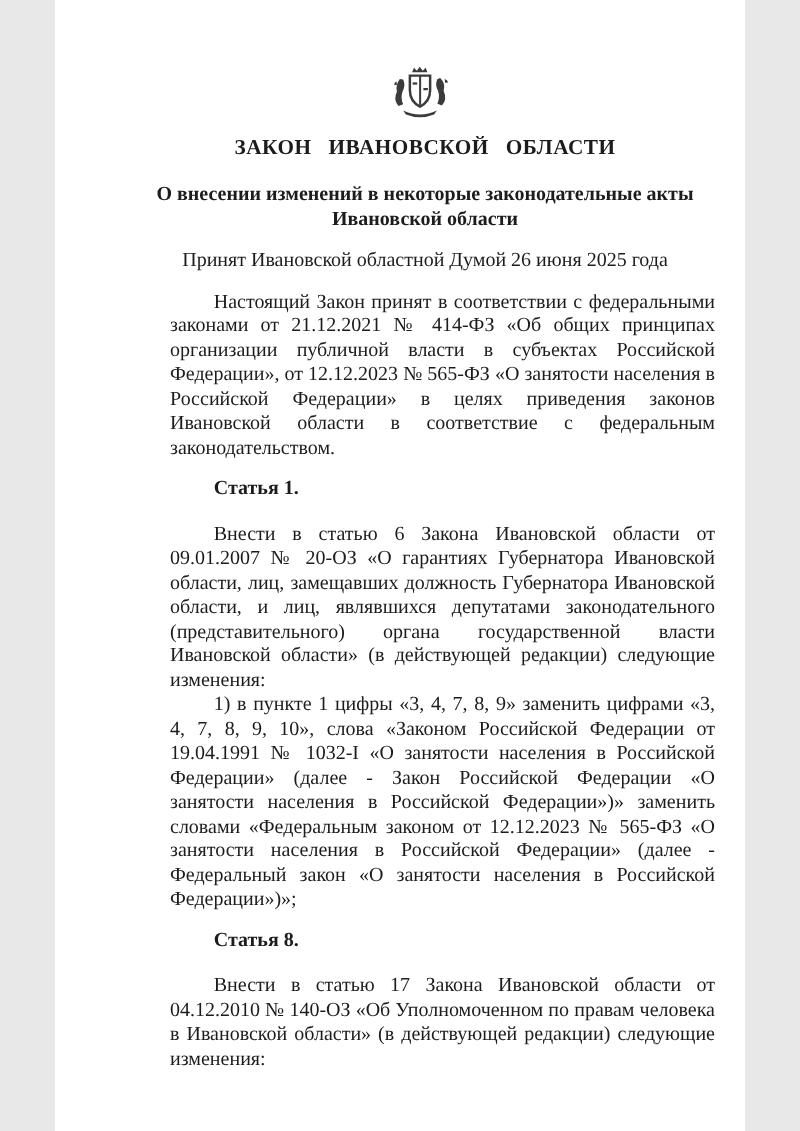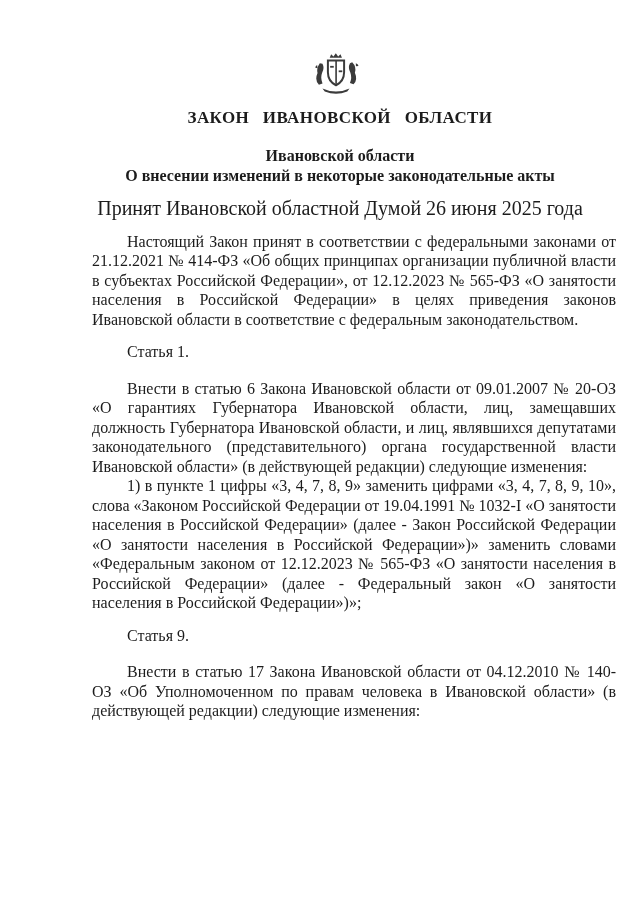--- a/index.html
+++ b/index.html
@@ -1,18 +1,18 @@
 <!DOCTYPE html>
 <html><head>
 <meta charset="utf-8">
 <style>
   html, body { margin: 0; padding: 0; background: #e8e8e8; }
   .page {
     position: relative;
-    width: 640px;
+    width: 552px;
     height: 905px;
     margin: 0 auto;
     background: #ffffff;
     box-sizing: border-box;
     padding: 50px 24px 0 92px;
     font-family: "Liberation Serif", "DejaVu Serif", serif;
     color: #1c1c1c;
     overflow: hidden;
   }
   .emblem {
@@ -36,40 +36,40 @@
     margin: 18px 0 0 0;
     font-size: 16px;
     line-height: 19.5px;
     font-weight: bold;
     text-align: center;
     transform: translateX(-14px);
   }
   .doc-title span { display: block; }
   .adopted {
     margin: 14px 0 0 0;
-    font-size: 20px;
+    font-size: 16px;
     line-height: 19.5px;
     text-align: center;
     transform: translateX(-14px);
   }
   .body-text p {
     margin: 0;
     font-size: 16px;
     line-height: 19.5px;
     text-align: justify;
     text-indent: 35px;
   }
   .preamble { margin-top: 13px !important; }
   .article-heading {
     margin: 0;
     padding-top: 13px;
     padding-bottom: 17px;
     font-size: 16px;
     line-height: 19.5px;
-    font-weight: normal;
+    font-weight: bold;
     text-indent: 35px;
     text-align: left;
   }
   .noise { opacity: 0.92; }
 </style>
 </head>
 <body>
 
 <div class="page">
 
@@ -90,36 +90,36 @@
       <rect x="23.5" y="17" width="4" height="2"></rect>
       <rect x="33" y="22" width="4" height="2"></rect>
 
       <path d="M15,42 q15,7 30,0 l-2.5,3.5 q-12.5,5 -25,0 z"></path>
     </g>
   </svg>
 
   <h1 class="doc-type">ЗАКОН ИВАНОВСКОЙ ОБЛАСТИ</h1>
 
   <h2 class="doc-title">
+    <span>О внесении изменений в некоторые законодательные акты</span>
     <span>Ивановской области</span>
-    <span>О внесении изменений в некоторые законодательные акты</span>
   </h2>
 
   <p class="adopted">Принят Ивановской областной Думой 26 июня 2025 года</p>
 
   <div class="body-text">
 
     <p class="preamble">Настоящий Закон принят в соответствии с федеральными законами от 21.12.2021 № 414-ФЗ «Об общих принципах организации публичной власти в субъектах Российской Федерации», от 12.12.2023 № 565-ФЗ «О занятости населения в Российской Федерации» в целях приведения законов Ивановской области в соответствие с федеральным законодательством.</p>
 
     <h3 class="article-heading">Статья 1.</h3>
 
     <p>Внести в статью 6 Закона Ивановской области от 09.01.2007 № 20-ОЗ «О гарантиях Губернатора Ивановской области, лиц, замещавших должность Губернатора Ивановской области, и лиц, являвшихся депутатами законодательного (представительного) органа государственной власти Ивановской области» (в действующей редакции) следующие изменения:</p>
 
     <p>1) в пункте 1 цифры «3, 4, 7, 8, 9» заменить цифрами «3, 4, 7, 8, 9, 10», слова «Законом Российской Федерации от 19.04.1991 № 1032-I «О занятости населения в Российской Федерации» (далее - Закон Российской Федерации «О занятости населения в Российской Федерации»)» заменить словами «Федеральным законом от 12.12.2023 № 565-ФЗ «О занятости населения в Российской Федерации» (далее - Федеральный закон «О занятости населения в Российской Федерации»)»;</p>
 
 
 
-    <h3 class="article-heading">Статья 9.</h3>
+    <h3 class="article-heading">Статья 8.</h3>
 
     <p>Внести в статью 17 Закона Ивановской области от 04.12.2010 № 140-ОЗ «Об Уполномоченном по правам человека в Ивановской области» (в действующей редакции) следующие изменения:</p>
 
   </div>
 </div>
 
 </body></html>

